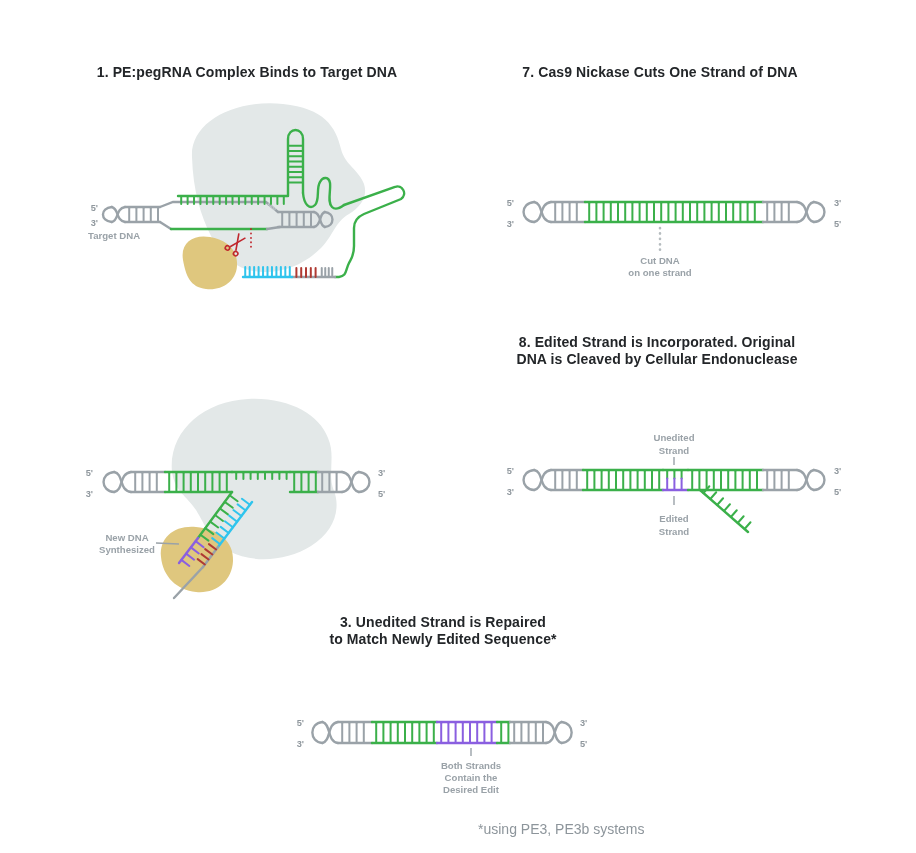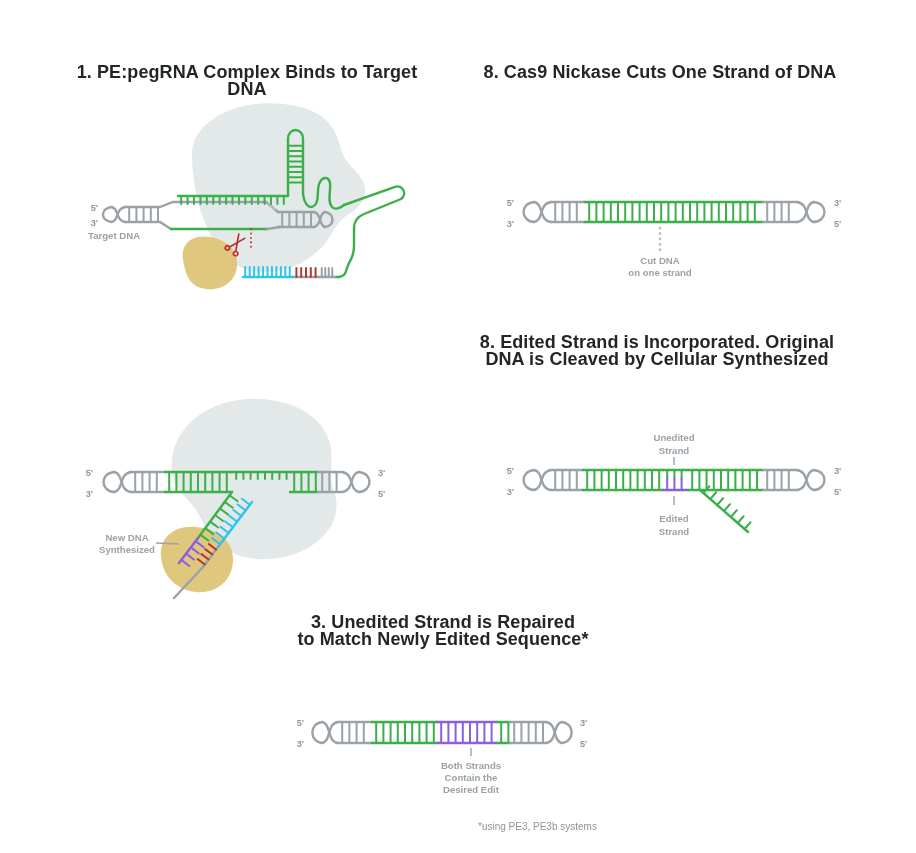--- a/index.html
+++ b/index.html
@@ -1,33 +1,33 @@
 <!DOCTYPE html>
 <html><head>
 <meta charset="utf-8">
 <style>
   html,body{margin:0;padding:0;background:#fff;}
   .stage{position:relative;width:916px;height:853px;background:#ffffff;font-family:"Liberation Sans",sans-serif;overflow:hidden;}
-  .title{position:absolute;font-weight:700;font-size:18px;line-height:16.5px;color:#232629;text-align:center;letter-spacing:.1px;}
-  .note{position:absolute;font-size:10px;color:#8d959b;}
+  .title{position:absolute;font-weight:700;font-size:14px;line-height:16.5px;color:#232629;text-align:center;letter-spacing:.1px;}
+  .note{position:absolute;font-size:14px;color:#8d959b;}
   svg{position:absolute;overflow:visible;}
   text.lbl{font-family:"Liberation Sans",sans-serif;font-weight:700;font-size:9.6px;fill:#9aa2a8;}
   text.prime{font-family:"Liberation Sans",sans-serif;font-weight:700;font-size:9.2px;fill:#8f979d;}
   text.pam{font-family:"Liberation Sans",sans-serif;font-weight:700;font-size:4.6px;fill:#c8cfd2;}
 </style>
 </head>
 <body>
 
 <div class="stage">
 
   <div class="title" style="left:69px;top:64px;width:356px">1. PE:pegRNA Complex Binds to Target DNA</div>
-  <div class="title" style="left:482px;top:64px;width:356px">8. Cas9 Nickase Cuts One Strand of DNA</div>
+  <div class="title" style="left:482px;top:64px;width:356px">7. Cas9 Nickase Cuts One Strand of DNA</div>
   <div class="title" style="left:478px;top:334px;width:358px">
     <div>8. Edited Strand is Incorporated. Original</div>
-    <div>DNA is Cleaved by Cellular Synthesized</div>
+    <div>DNA is Cleaved by Cellular Endonuclease</div>
   </div>
   <div class="title" style="left:265px;top:614px;width:356px">
     <div>3. Unedited Strand is Repaired</div>
     <div>to Match Newly Edited Sequence*</div>
   </div>
 
   <svg id="svg-p1" viewBox="0 0 390 210" width="390" height="210" style="left:70px;top:95px">
     <path fill="#e3e8e8" d="M 122,62 C 120,28 163,4 213,9 C 254,13 266,32 271,54 C 275,70 289,75 294,89 C 298,101 291,112 279,119 C 265,127 263,141 251,153 C 238,166 219,177 195,177 C 167,177 151,161 141,141 C 131,121 123,96 122,62 Z"></path>
     <path fill="#dfc77e" d="M 113,165 C 110,147 124,139 140,142 C 157,145 168,155 167,171 C 166,187 151,196 136,194 C 120,192 116,181 113,165 Z"></path>
     <path fill="none" stroke="#9aa2a8" stroke-width="2.4" stroke-linecap="round" d="M 90,112 L 103,107 L 196,107 L 208,117"></path>

